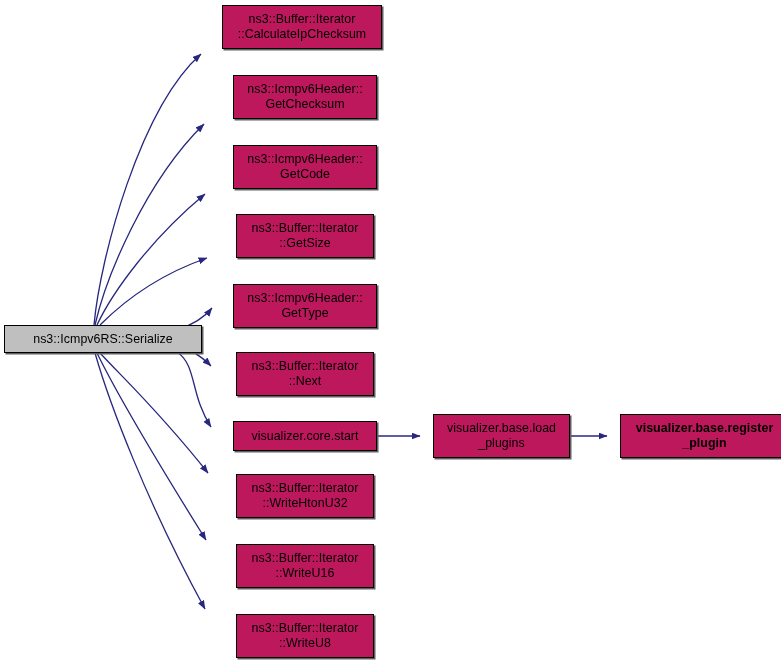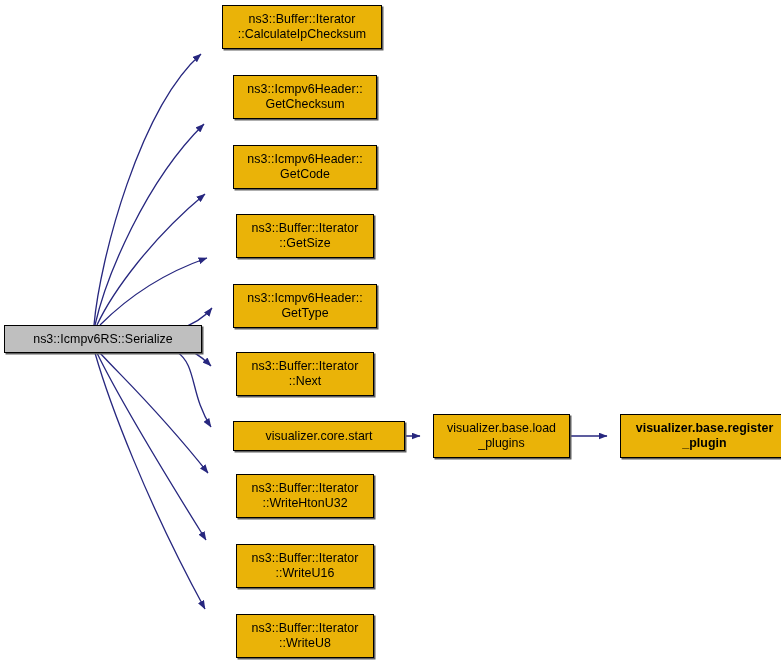--- a/index.html
+++ b/index.html
@@ -23,21 +23,21 @@
     height: 664px;
     pointer-events: none;
   }
   .node {
     position: absolute;
     box-sizing: border-box;
     display: flex;
     align-items: center;
     justify-content: center;
     text-align: center;
-    background: #eab308;
+    background: #be185d;
     border: 1px solid #000000;
     color: #000000;
     font-size: 12.4px;
     line-height: 15px;
     letter-spacing: 0.05px;
     white-space: pre-line;
     box-shadow: 1.5px 1.5px 0 0 #606060;
     z-index: 2;
   }
   .node.current {
@@ -82,21 +82,21 @@
       <div class="node" style="left: 233px; top: 75px; width: 144px; height: 44px;"><span class="node-label">ns3::Icmpv6Header::
 GetChecksum</span></div>
       <div class="node" style="left: 233px; top: 145px; width: 144px; height: 44px;"><span class="node-label">ns3::Icmpv6Header::
 GetCode</span></div>
       <div class="node" style="left: 236px; top: 214px; width: 138px; height: 44px;"><span class="node-label">ns3::Buffer::Iterator
 ::GetSize</span></div>
       <div class="node" style="left: 233px; top: 284px; width: 144px; height: 44px;"><span class="node-label">ns3::Icmpv6Header::
 GetType</span></div>
       <div class="node" style="left: 236px; top: 352px; width: 138px; height: 44px;"><span class="node-label">ns3::Buffer::Iterator
 ::Next</span></div>
-      <div class="node" style="left: 233px; top: 421px; width: 172px; height: 30px;"><span class="node-label">visualizer.core.start</span></div>
+      <div class="node" style="left: 233px; top: 421px; width: 144px; height: 30px;"><span class="node-label">visualizer.core.start</span></div>
       <div class="node" style="left: 236px; top: 474px; width: 138px; height: 44px;"><span class="node-label">ns3::Buffer::Iterator
 ::WriteHtonU32</span></div>
       <div class="node" style="left: 236px; top: 544px; width: 138px; height: 44px;"><span class="node-label">ns3::Buffer::Iterator
 ::WriteU16</span></div>
       <div class="node" style="left: 236px; top: 614px; width: 138px; height: 44px;"><span class="node-label">ns3::Buffer::Iterator
 ::WriteU8</span></div>
       <div class="node" style="left: 433px; top: 414px; width: 137px; height: 44px;"><span class="node-label">visualizer.base.load
 _plugins</span></div>
       <div class="node" style="left: 620px; top: 414px; width: 169px; height: 44px; font-weight: bold;"><span class="node-label">visualizer.base.register
 _plugin</span></div>

